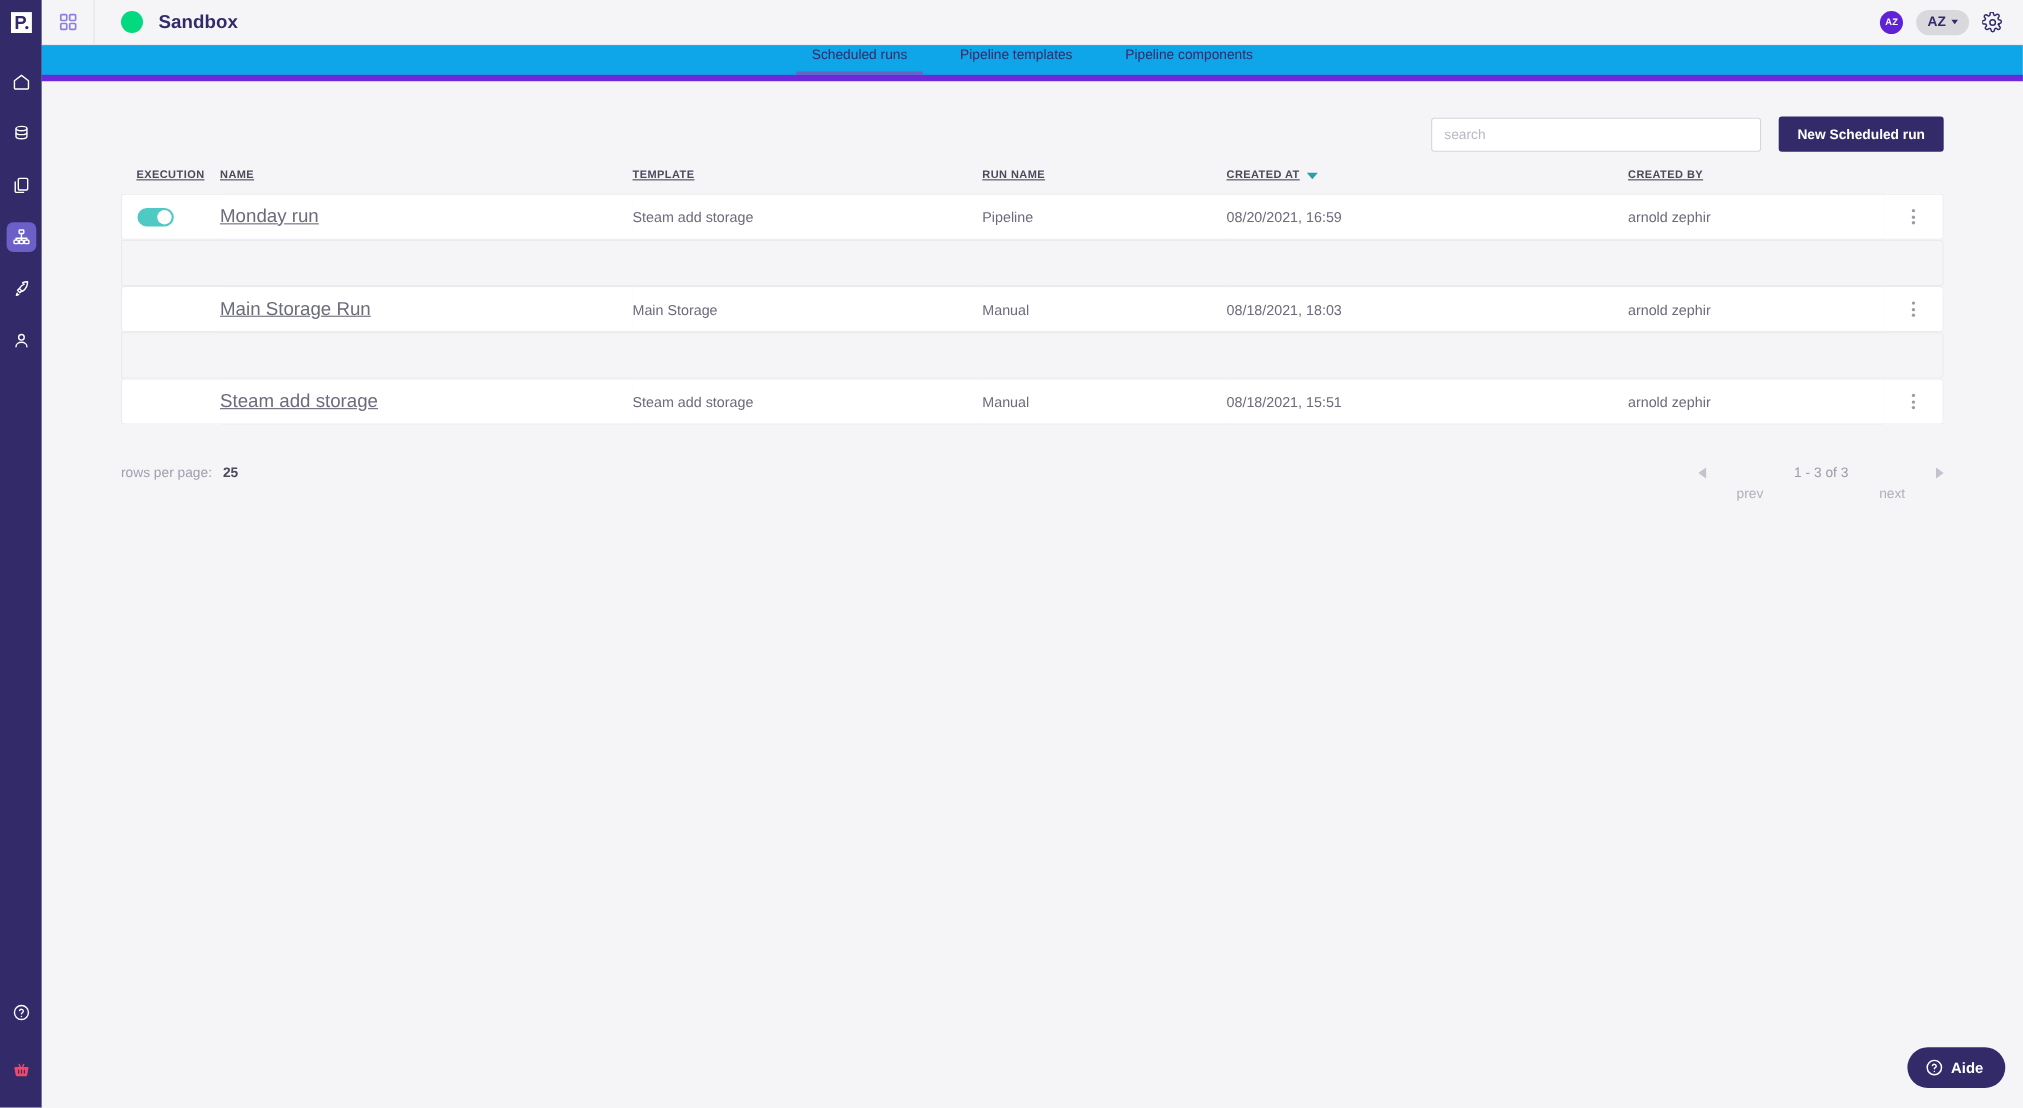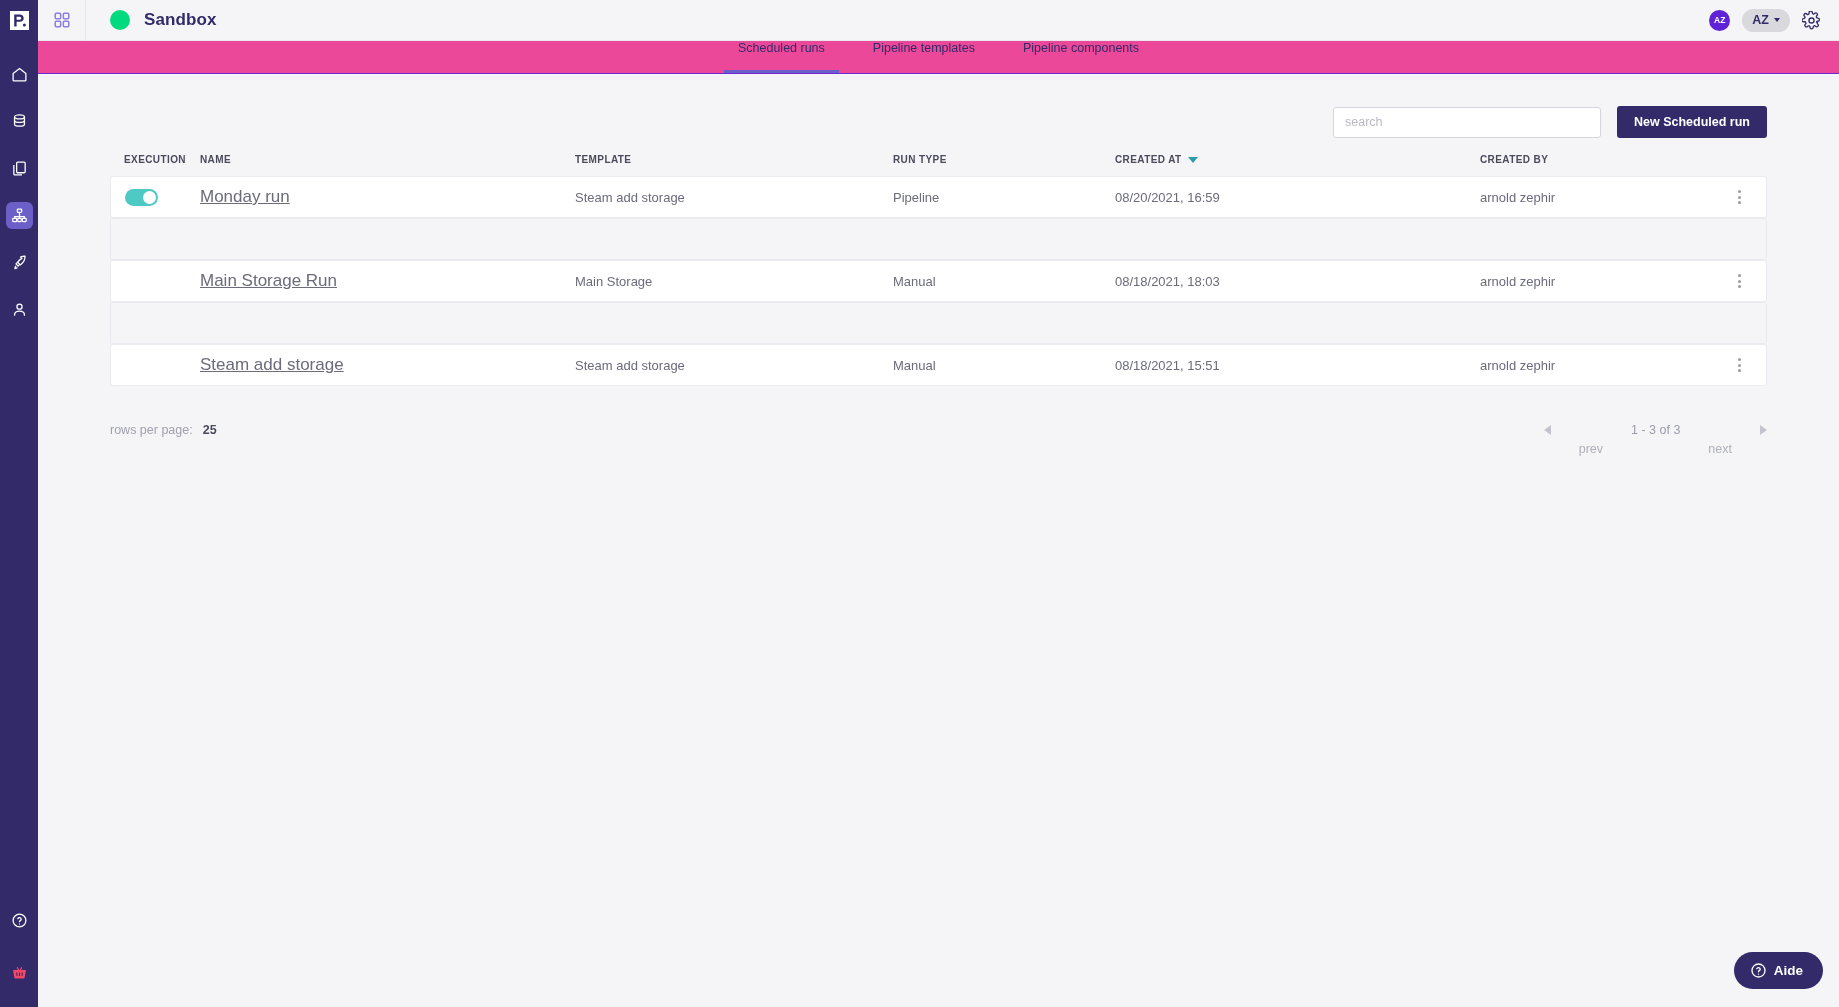--- a/index.html
+++ b/index.html
@@ -83,44 +83,44 @@
     font-size: 12.5px; font-weight: bold;
     padding: 0 10px;
     cursor: pointer;
   }
   .caret-d { width: 0; height: 0; border-left: 3.5px solid transparent; border-right: 3.5px solid transparent; border-top: 4.5px solid #332b69; }
   .gear-btn { cursor: pointer; display: flex; align-items: center; }
 
   
   .tabs-bar {
     height: 33px;
-    background: #ec4899;
-    display: flex; justify-content: center; 
-    border-bottom: 1px solid #6d28d9;
+    background: #0ea5e9;
+    display: flex; justify-content: center; align-items: flex-end;
+    border-bottom: 6px solid #6d28d9;
     flex: 0 0 33px;
   }
   .tab {
     font-size: 12.5px; color: #332b69;
     padding: 0 14px 8px 14px;
     cursor: pointer;
     border-bottom: 3px solid transparent;
     margin: 0 10px;
   }
   .tab.active { border-bottom-color: #6c5fc7; }
 
   
   .content { flex: 1; padding: 0 72px; background: #f5f5f8; overflow: hidden; }
 
   .toolbar {
     display: flex; justify-content: flex-end; align-items: center;
     gap: 16px;
     padding-top: 32px;
   }
   .search-input {
-    width: 268px; height: 31px;
+    width: 300px; height: 31px;
     border: 1px solid #d5d5dd; border-radius: 3px;
     background: #fff;
     padding: 0 11px;
     font-size: 12.5px; color: #4a4a5a;
     font-family: "Liberation Sans", sans-serif;
     outline: none;
   }
   .search-input::placeholder { color: #b9b9c3; }
   .new-btn {
     background: #332b69; color: #fff;
@@ -132,20 +132,21 @@
   }
 
   
   table.runs { width: 100%; border-collapse: separate; border-spacing: 0; margin-top: 16px; }
   table.runs thead th {
     text-align: left;
     font-size: 10px; font-weight: bold; color: #4a4a5a;
     letter-spacing: .4px;
     padding: 0 0 11px 0;
     white-space: nowrap;
+    text-decoration: underline;
   }
   .th-inner { display: flex; align-items: center; gap: 6px; }
   .sort-caret { width: 0; height: 0; border-left: 5px solid transparent; border-right: 5px solid transparent; border-top: 6px solid #2b9fa8; }
 
   table.runs tbody tr { background: #fff; }
   table.runs tbody td {
     height: 42px;
     font-size: 13px; color: #6b6b7b;
     border-top: 1px solid #eaeaf0;
     border-bottom: 1px solid #eaeaf0;
@@ -338,21 +339,21 @@
                   <span>NAME</span>
                 </div>
             </th>
             <th class="c-template">
               <div class="th-inner">
                   <span>TEMPLATE</span>
                 </div>
             </th>
             <th class="c-runtype">
               <div class="th-inner">
-                  <span>RUN TYPE</span>
+                  <span>RUN NAME</span>
                 </div>
             </th>
             <th class="c-created">
               <div class="th-inner">
                 <span>CREATED AT</span>
                 <span class="sort-caret"></span>
               </div>
             </th>
             <th class="c-by">
               <div class="th-inner">

